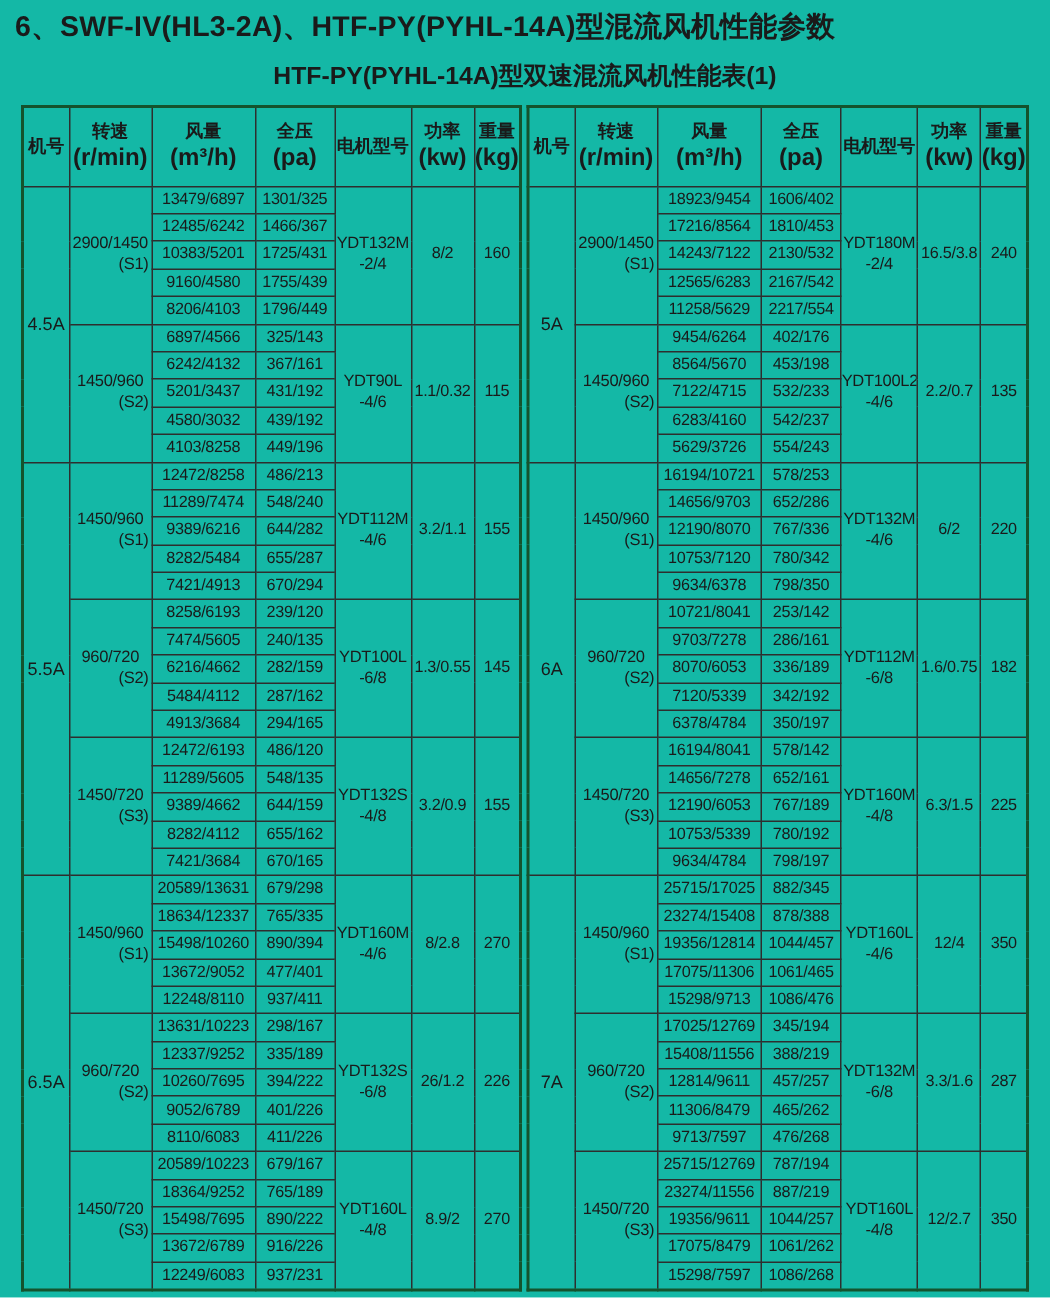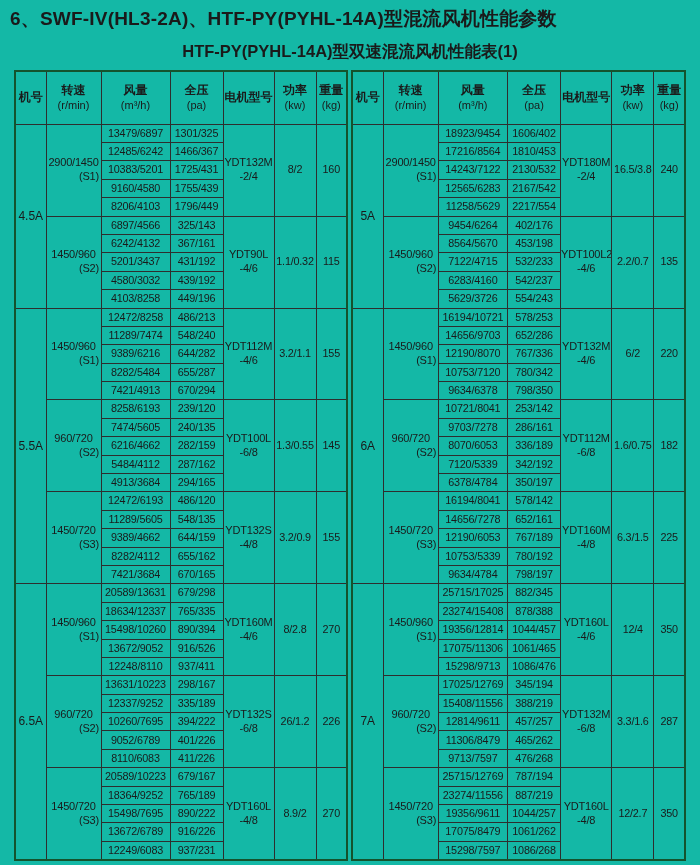--- a/index.html
+++ b/index.html
@@ -47,22 +47,22 @@
     overflow: hidden;
   }
   th {
     height: 52px;
     font-size: 12px;
     font-weight: bold;
     line-height: 1.25;
   }
   th .sub {
     display: block;
-    font-size: 11px;
-    font-weight: normal;
+    font-size: 16px;
+    font-weight: bold;
     margin-top: 1px;
   }
   td {
     font-size: 10.8px;
     height: 17.4px;
     letter-spacing: -0.2px;
     line-height: 1.05;
   }
   td.machine-no { font-size: 12px; letter-spacing: 0; }
   td.speed { font-size: 11px; line-height: 1.25; }
@@ -234,21 +234,21 @@
           <tr class="data-row">
             <td>18634/12337</td>
             <td>765/335</td>
           </tr>
           <tr class="data-row">
             <td>15498/10260</td>
             <td>890/394</td>
           </tr>
           <tr class="data-row">
             <td>13672/9052</td>
-            <td>916/526</td>
+            <td>477/401</td>
           </tr>
           <tr class="data-row">
             <td>12248/8110</td>
             <td>937/411</td>
           </tr>
           <tr class="data-row">
             <td class="speed" rowspan="5"><span>960/720</span><span class="gear">(S2)</span></td>
             <td>13631/10223</td>
             <td>298/167</td>
             <td class="motor" rowspan="5"><span>YDT132S</span><span class="m2">-6/8</span></td>

